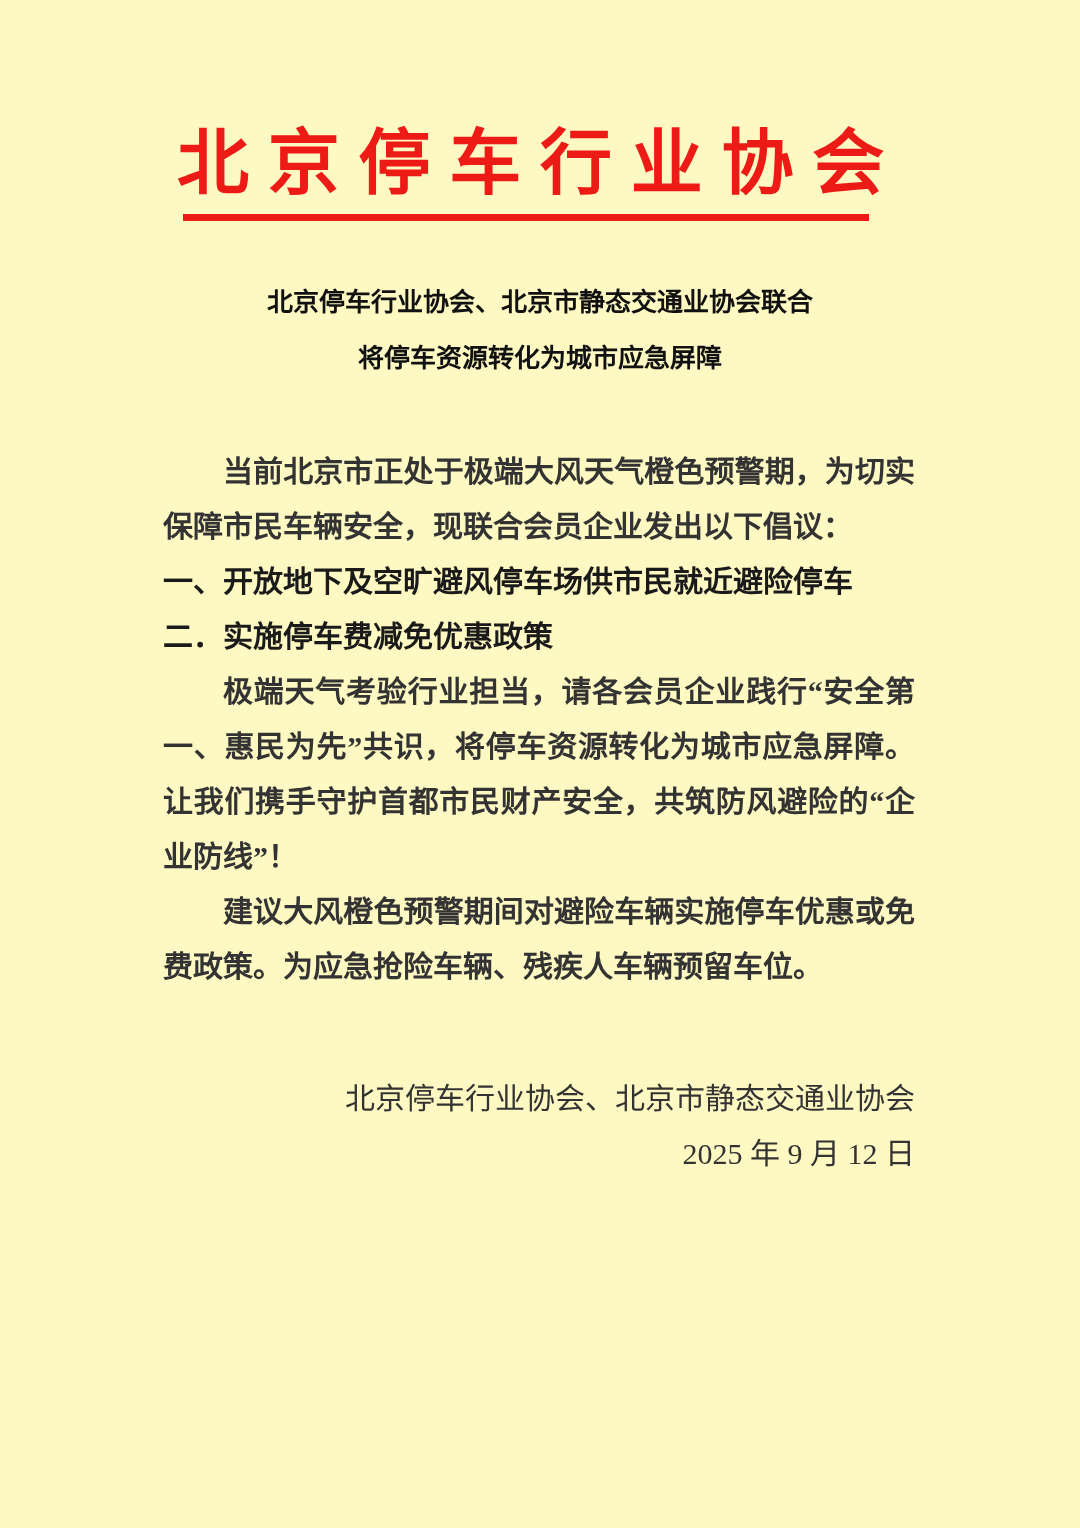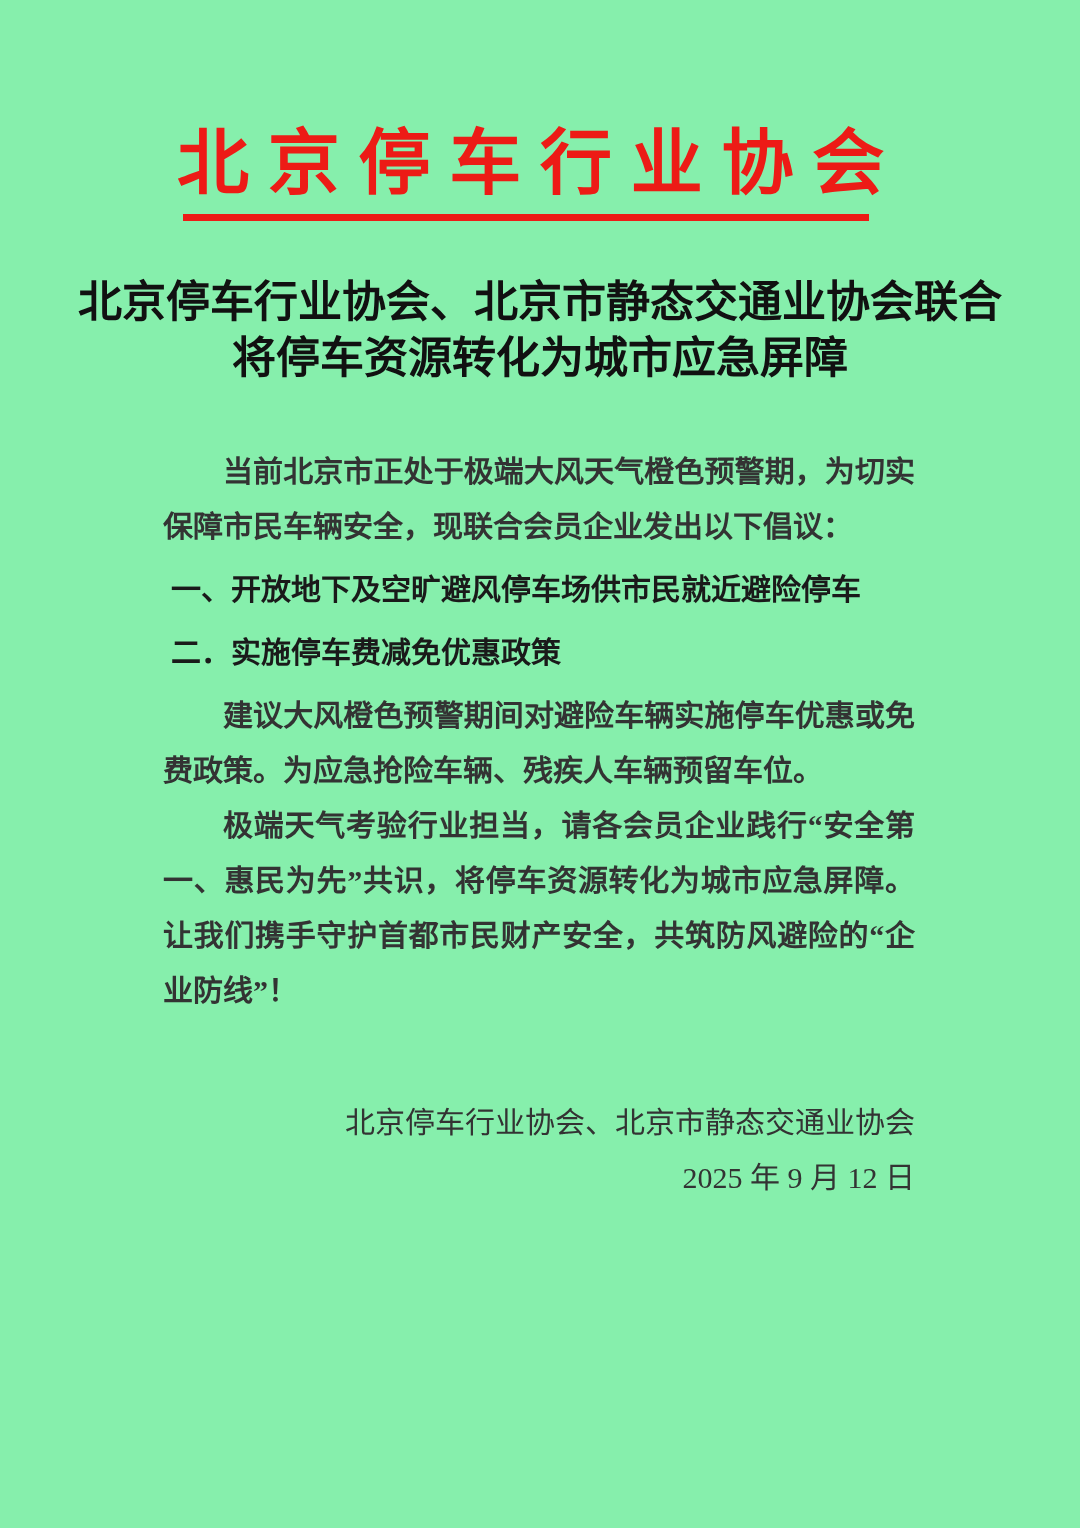--- a/index.html
+++ b/index.html
@@ -5,21 +5,21 @@
   html, body {
     margin: 0;
     padding: 0;
     background: #ffffff;
   }
   .page {
     position: relative;
     width: 1080px;
     height: 1528px;
     margin: 0 auto;
-    background: #86efac;
+    background: #fef9c3;
     overflow: hidden;
     box-sizing: border-box;
     font-family: "Liberation Serif", "DejaVu Serif", serif;
     color: #333333;
   }
   
   .letterhead {
     margin-top: 128px;
   }
   .org-name {
@@ -35,21 +35,21 @@
     margin: 14px 0 0 183px;
     width: 686px;
     height: 7px;
     background: var(--accent, #ED1B16);
   }
   
   .doc-title {
     margin: 53px 0 2px 0;
     font-family: "Liberation Sans", "DejaVu Sans", sans-serif;
     font-weight: bold;
-    font-size: 44px;
+    font-size: 26px;
     line-height: 56px;
     text-align: center;
     color: #111111;
   }
   
   .body-text {
     margin: 58px 163px 0 163px;
     width: 752px;
     font-size: 30px;
     line-height: 55px;
@@ -58,21 +58,21 @@
   .body-text p {
     margin: 0;
     text-align: justify;
     text-justify: inter-ideograph;
   }
   .body-text p.indent {
     text-indent: 2em;
     font-weight: bold;
   }
   .body-text h2 {
-    margin: 8px;
+    margin: 0;
     font-size: 30px;
     line-height: 55px;
     font-weight: bold;
     font-family: "Liberation Sans", "DejaVu Sans", sans-serif;
     color: #1a1a1a;
   }
   
   .signoff {
     margin: 77px 165px 0 163px;
     width: 752px;
@@ -97,22 +97,22 @@
 
   <h1 class="doc-title">
     <span>北京停车行业协会、北京市静态交通业协会联合</span><br>
     <span>将停车资源转化为城市应急屏障</span>
   </h1>
 
   <main class="body-text">
     <p class="indent">当前北京市正处于极端大风天气橙色预警期，为切实保障市民车辆安全，现联合会员企业发出以下倡议：</p>
     <h2>一、开放地下及空旷避风停车场供市民就近避险停车</h2>
     <h2>二．实施停车费减免优惠政策</h2>
+    <p class="indent">极端天气考验行业担当，请各会员企业践行“安全第一、惠民为先”共识，将停车资源转化为城市应急屏障。让我们携手守护首都市民财产安全，共筑防风避险的“企业防线”！</p>
     <p class="indent">建议大风橙色预警期间对避险车辆实施停车优惠或免费政策。为应急抢险车辆、残疾人车辆预留车位。</p>
-    <p class="indent">极端天气考验行业担当，请各会员企业践行“安全第一、惠民为先”共识，将停车资源转化为城市应急屏障。让我们携手守护首都市民财产安全，共筑防风避险的“企业防线”！</p>
   </main>
 
   <footer class="signoff">
     <p>北京停车行业协会、北京市静态交通业协会</p>
     <p>2025 年 9 月 12 日</p>
   </footer>
 
 </div>
 
 </body></html>

